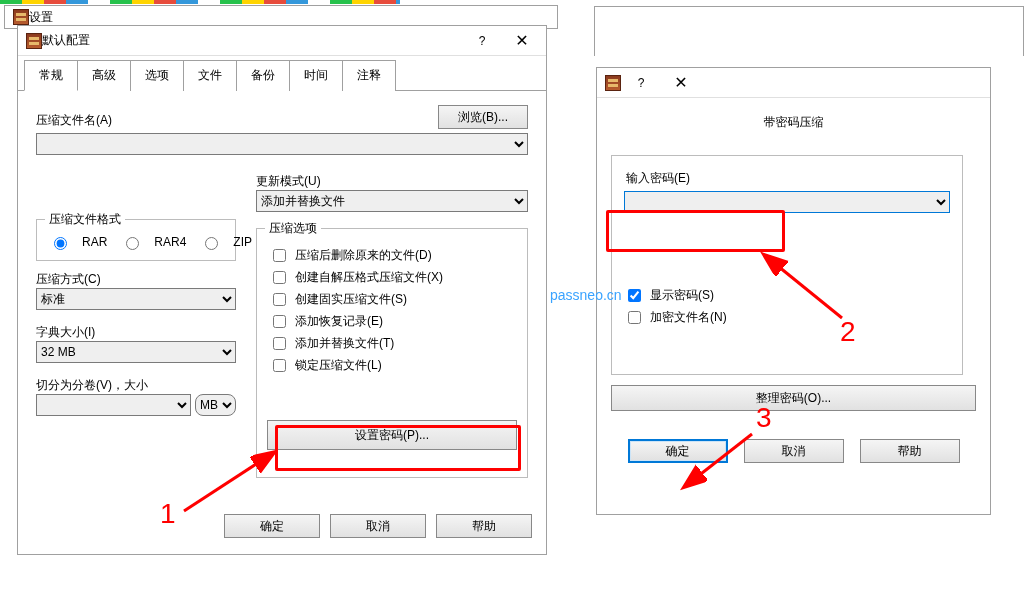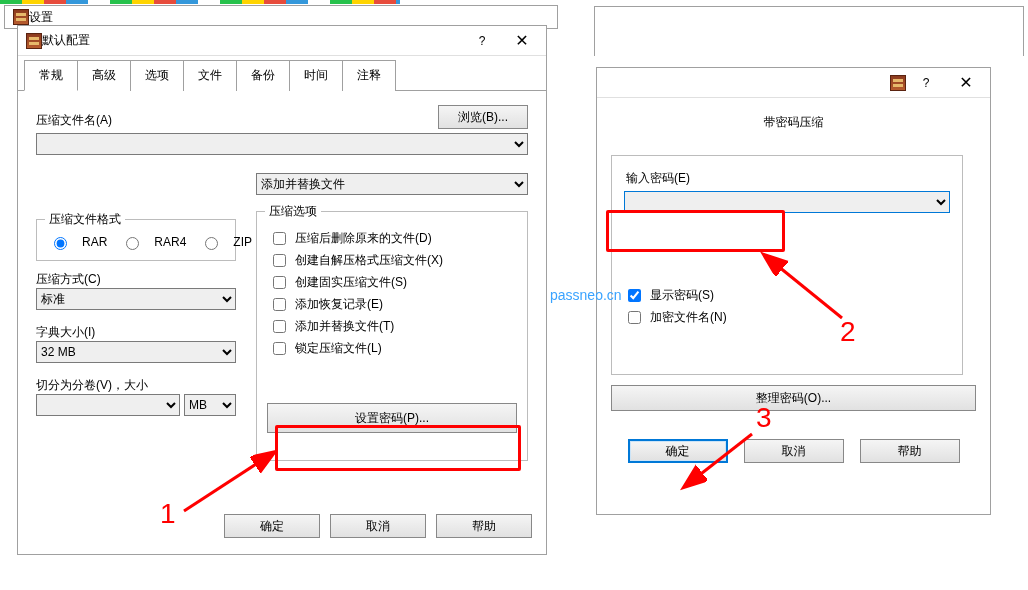--- a/index.html
+++ b/index.html
@@ -18,21 +18,20 @@
     background: #fff;
     border: 1px solid #a0a0a0;
   }
   .titlebar {
     height: 30px;
     background: #fff;
     display: flex;
     align-items: center;
     padding: 0 4px 0 8px;
     border-bottom: 1px solid #e0e0e0;
-    justify-content: flex-end;
   }
   .titlebar .title {
     flex: 1;
     font-size: 12px;
     color: #000;
   }
   .titlebar .sysbtn {
     width: 40px; height: 28px;
     display: flex; align-items: center; justify-content: center;
     color: #000;
@@ -204,25 +203,26 @@
 
         <div class="label" style="margin-top:6px;">压缩方式(C)</div>
         <select class="native" style="width:100%;"><option>标准</option></select>
 
         <div class="label" style="margin-top:14px;">字典大小(I)</div>
         <select class="native" style="width:100%;"><option>32 MB</option></select>
 
         <div class="label" style="margin-top:14px;">切分为分卷(V)，大小</div>
         <div style="display:flex; gap:4px;">
           <select class="native" style="flex:1;"><option></option></select>
-          <select class="native" style="width:52px;"><option>MB</option></select>
+          <select class="native" style="width:41px;border-radius:8px;"><option>MB</option></select>
         </div>
       </div>
 
       <div style="flex:1;">
+        <div class="label">更新模式(U)</div>
         <select class="native" style="width:100%;"><option>添加并替换文件</option></select>
 
         <div class="groupbox" style="margin-top:16px; height:250px; position:relative;">
           <div class="legend">压缩选项</div>
           <label class="check">
               <input type="checkbox" style="">
               <span>压缩后删除原来的文件(D)</span>
             </label>
           <label class="check">
               <input type="checkbox" style="">

